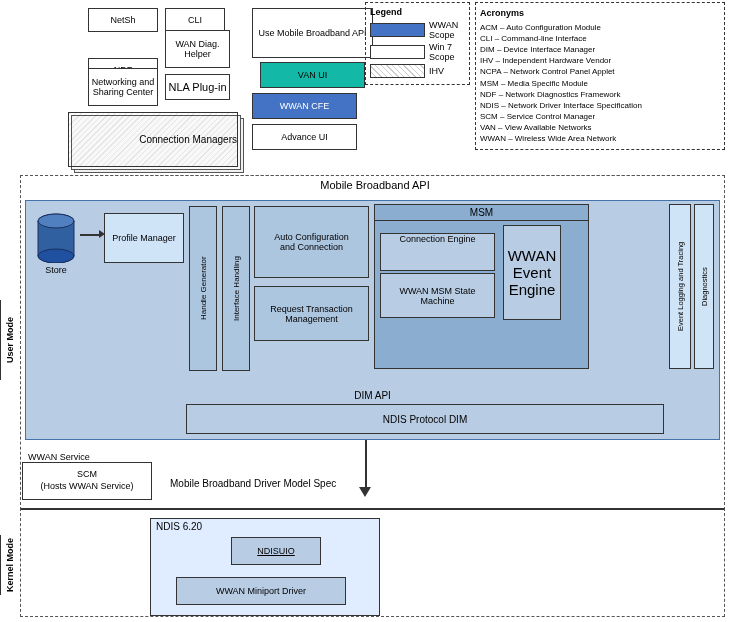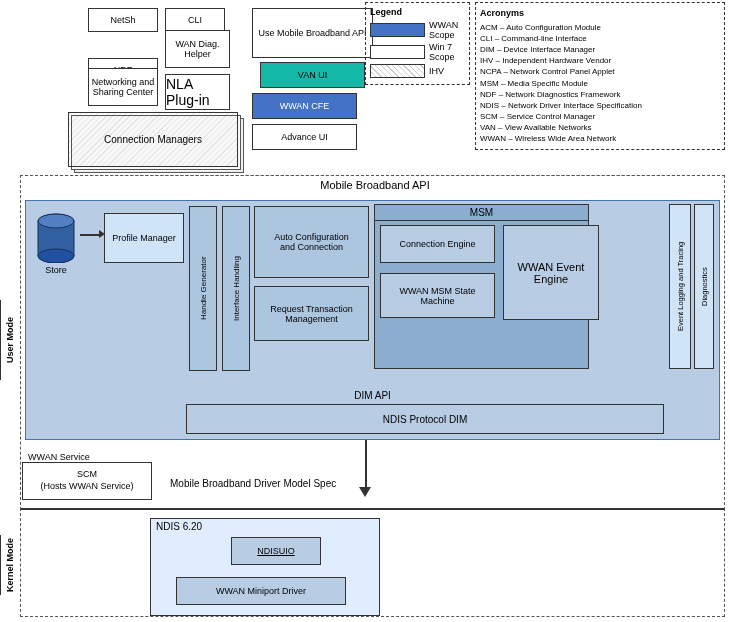--- a/index.html
+++ b/index.html
@@ -25,21 +25,21 @@
       background: repeating-linear-gradient(
         -45deg,
         transparent,
         transparent 3px,
         rgba(0,0,0,0.08) 3px,
         rgba(0,0,0,0.08) 4px
       );
       text-align: center;
       display: flex;
       align-items: center;
-      justify-content: center;
+      justify-content: flex-end;
       font-size: 10px;
       font-weight: normal;
     }
 
     
     .legend-box {
       position: absolute;
       left: 365px;
       top: 2px;
       width: 105px;
@@ -166,21 +166,21 @@
   </div>
 
   <div style="position:absolute;left:165px;top:30px;width:65px;height:38px;border:1px solid #333;background:#fff;text-align:center;font-size:9px;display:flex;align-items:center;justify-content:center;padding:6px;">
     <span>WAN Diag. Helper</span>
   </div>
 
   <div style="position:absolute;left:88px;top:68px;width:70px;height:38px;border:1px solid #333;background:#fff;text-align:center;font-size:9px;display:flex;align-items:center;justify-content:center;padding:2px;">
     <span>Networking and Sharing Center</span>
   </div>
 
-  <div style="position:absolute;left:165px;top:74px;width:65px;height:36px;border:1px solid #333;background:#fff;text-align:left;font-size:14px;display:flex;align-items:center;justify-content:center;">
+  <div style="position:absolute;left:165px;top:74px;width:65px;height:26px;border:1px solid #333;background:#fff;text-align:left;font-size:11px;display:flex;align-items:center;justify-content:center;">
     <span>NLA Plug-in</span>
   </div>
 
   <div style="position:absolute;left:252px;top:8px;width:121px;height:50px;border:1px solid #333;background:#fff;text-align:center;font-size:9px;display:flex;align-items:center;justify-content:center;padding:3px;">
     <span>Use Mobile Broadband API</span>
   </div>
 
   <div style="position:absolute;left:260px;top:62px;width:105px;height:26px;border:1px solid #333;background:#14b8a6;text-align:center;font-size:9px;display:flex;align-items:center;justify-content:center;">
     <span>VAN UI</span>
   </div>
@@ -280,29 +280,29 @@
       <span>Auto Configuration and Connection</span>
     </div>
 
     <div style="position:absolute;left:228px;top:85px;width:115px;height:55px;border:1px solid #333;background:#adc6e0;text-align:center;display:flex;align-items:center;justify-content:center;font-size:9px;padding:4px;">
       <span>Request Transaction Management</span>
     </div>
 
     <div style="position:absolute;left:348px;top:3px;width:215px;height:165px;border:1px solid #333;background:#8baed0;">
       <div style="text-align:center;font-size:10px;padding:2px 0;border-bottom:1px solid #333;background:#8baed0;">MSM</div>
 
-      <div style="position:absolute;left:5px;top:20px;width:115px;height:38px;border:1px solid #333;background:#b8cce4;text-align:center;display:flex;align-items:center;justify-content:center;font-size:9px;">
+      <div style="position:absolute;left:5px;top:28px;width:115px;height:38px;border:1px solid #333;background:#b8cce4;text-align:center;display:flex;align-items:flex-start;justify-content:center;font-size:9px;">
         <span>Connection Engine</span>
       </div>
 
       <div style="position:absolute;left:5px;top:68px;width:115px;height:45px;border:1px solid #333;background:#b8cce4;text-align:center;display:flex;align-items:center;justify-content:center;font-size:9px;padding:3px;">
         <span>WWAN MSM State Machine</span>
       </div>
 
-      <div style="position:absolute;left:128px;top:20px;width:96px;height:95px;border:1px solid #333;background:#b8cce4;text-align:center;display:flex;align-items:center;justify-content:flex-start;font-size:11px;padding:3px;">
+      <div style="position:absolute;left:128px;top:20px;width:58px;height:95px;border:1px solid #333;background:#b8cce4;text-align:center;display:flex;align-items:center;justify-content:flex-start;font-size:15px;padding:3px;">
         <span>WWAN Event Engine</span>
       </div>
     </div>
 
     <div style="position:absolute;right:28px;top:3px;width:22px;height:165px;border:1px solid #333;background:#d0e4f8;display:flex;align-items:center;justify-content:center;font-size:7.5px;writing-mode:vertical-rl;transform:rotate(180deg);text-align:center;">
       <span>Event Logging and Tracing</span>
     </div>
 
     <div style="position:absolute;right:5px;top:3px;width:20px;height:165px;border:1px solid #333;background:#d0e4f8;display:flex;align-items:center;justify-content:center;font-size:7.5px;writing-mode:vertical-rl;transform:rotate(180deg);">
       <span>Diagnostics</span>

